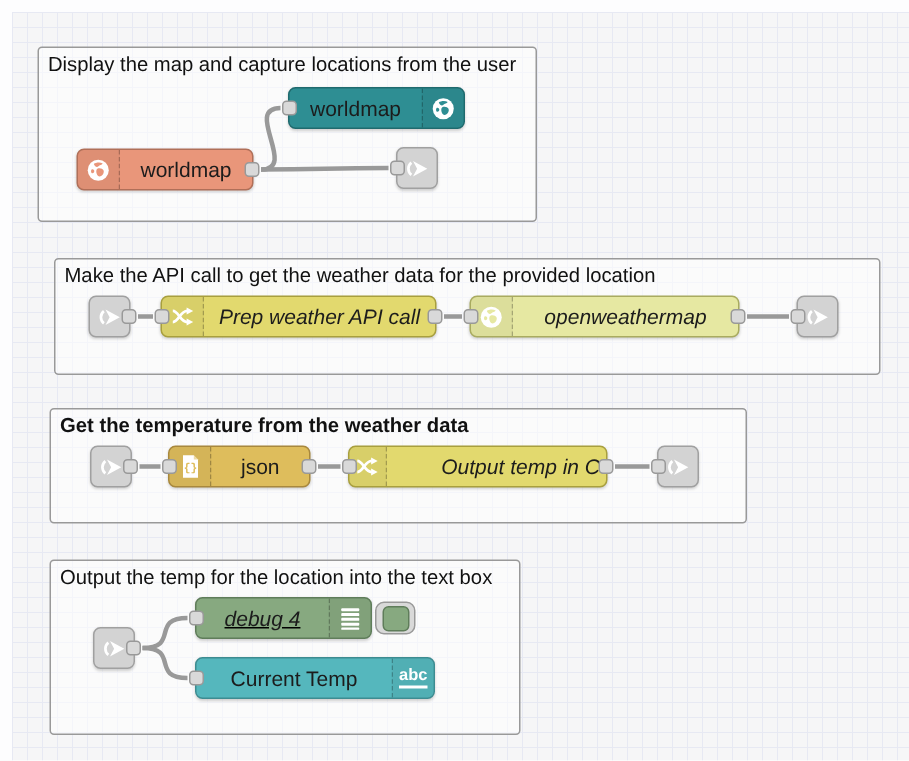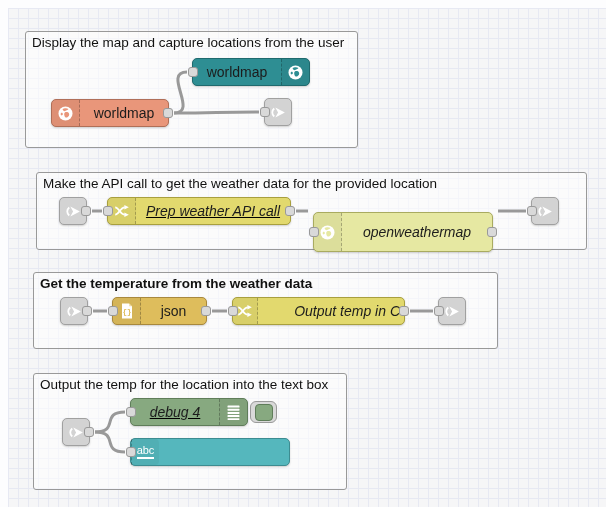--- a/index.html
+++ b/index.html
@@ -25,21 +25,21 @@
   .icon-left{border-right:1px dashed rgba(0,0,0,0.25);border-radius:4px 0 0 4px;}
   .icon-right{border-left:1px dashed rgba(0,0,0,0.25);border-radius:0 4px 4px 0;}
   .icon-center{width:100%;background:none;border:none;}
   .port{position:absolute;width:10px;height:10px;background:#d9d9d9;border:1px solid #999;
     border-radius:3px;box-sizing:border-box;top:50%;margin-top:-5px;}
   .port-in{left:-5px;}
   .port-out{right:-5px;}
   .toggle{position:absolute;background:#d9d9d9;border:1px solid #999;border-radius:6px;
     box-sizing:border-box;display:flex;align-items:center;justify-content:center;}
   .toggle-inner{width:16px;height:15px;background:#87A980;border:1px solid #5F7D5A;border-radius:4px;}
-  .abc{color:#fff;font-weight:normal;font-size:11px;line-height:1;border-bottom:2px solid #ffffff;
+  .abc{color:#fff;font-weight:bold;font-size:11px;line-height:1;border-bottom:2px solid #ffffff;
     padding-bottom:1px;font-style:normal;}
 </style>
 </head>
 <body>
 
 <div id="canvas">
   <div class="gutter-top"></div>
   <div class="gutter-left"></div>
 <div class="group" style="left: 25px; top: 31px; width: 333px; height: 117px;">
       <span class="group-title">Display the map and capture locations from the user</span>
@@ -100,36 +100,36 @@
     </div>
     <div class="node" style="left: 59px; top: 197px; width: 28px; height: 28px; background: rgb(211, 211, 211); border-color: rgb(160, 160, 160);">
       <div class="node-icon icon-center">
         <svg width="17" height="17" viewBox="0 0 16 16">
           <path d="M4,4.2 A4.8,4.8 0 0,0 4,11.8" stroke="#fff" stroke-width="1.7" fill="none"></path>
           <path fill="#fff" d="M5,3.2 L14,8 L5,12.8 L7.6,8 Z"></path>
         </svg>
       </div>
       <div class="port port-out"></div>
     </div>
-    <div class="node" style="left: 107px; top: 197px; width: 184px; height: 28px; background: rgb(226, 217, 110); border-color: rgb(168, 159, 62); text-decoration: underline;">
+    <div class="node" style="left: 107px; top: 197px; width: 184px; height: 28px; background: rgb(226, 217, 110); border-color: rgb(168, 159, 62);">
       <div class="node-icon icon-left">
         <svg width="16" height="16" viewBox="0 0 16 16">
           <g stroke="#fff" stroke-width="1.8" fill="none">
             <path d="M1.2,4.3 C5,4.3 6.2,11.7 10.8,11.7"></path>
             <path d="M1.2,11.7 C5,11.7 6.2,4.3 10.8,4.3"></path>
           </g>
           <path fill="#fff" d="M10.4,2 L14.8,4.3 L10.4,6.6 Z"></path>
           <path fill="#fff" d="M10.4,9.4 L14.8,11.7 L10.4,14 Z"></path>
         </svg>
       </div>
       <span class="node-label italic">Prep weather API call</span>
       <div class="port port-in"></div>
       <div class="port port-out"></div>
     </div>
-    <div class="node" style="left: 313px; top: 212px; width: 180px; height: 40px; background: rgb(230, 232, 162); border-color: rgb(169, 171, 96);">
+    <div class="node" style="left: 313px; top: 197px; width: 180px; height: 28px; background: rgb(230, 232, 162); border-color: rgb(169, 171, 96);">
       <div class="node-icon icon-left">
         <svg width="17" height="17" viewBox="0 0 16 16">
           <circle cx="8" cy="8" r="6.6" fill="#fff"></circle>
           <path fill="#E6E8A2" d="M5.2,4.1 C6.4,3 9.2,2.8 10.8,3.7 C10.2,4.9 8.8,4.6 8.1,5.5 C7.2,6.5 5.9,5.7 5.2,4.1 Z"></path>
           <path fill="#E6E8A2" d="M7.4,7 C8.8,6.3 10.7,6.8 11.3,8 C11.9,9.3 11,10.9 9.8,11.6 C8.7,12.2 7.5,11.7 7.1,10.4 C6.7,9.2 6.5,7.7 7.4,7 Z"></path>
           <path fill="#E6E8A2" d="M4,7.4 C4.8,7.1 5.7,7.8 5.5,8.8 C5.3,9.8 4.3,10.2 3.7,9.5 C3.3,8.8 3.4,7.8 4,7.4 Z"></path>
         </svg>
       </div>
       <span class="node-label italic">openweathermap</span>
       <div class="port port-in"></div>
@@ -210,18 +210,19 @@
             <rect x="1.5" y="14.3" width="12" height="1.6" rx="0.6"></rect>
           </g>
         </svg>
       </div>
       <div class="port port-in"></div>
     </div>
     <div class="toggle" style="left: 250px; top: 401px; width: 27px; height: 22px;">
       <div class="toggle-inner"></div>
     </div>
     <div class="node" style="left: 130px; top: 438px; width: 160px; height: 28px; background: rgb(85, 183, 189); border-color: rgb(61, 140, 145);">
+      <span class="node-label">Current Temp</span>
       <div class="node-icon icon-right">
         <span class="abc">abc</span>
       </div>
       <div class="port port-in"></div>
     </div>
   </div>
 
 </body></html>

